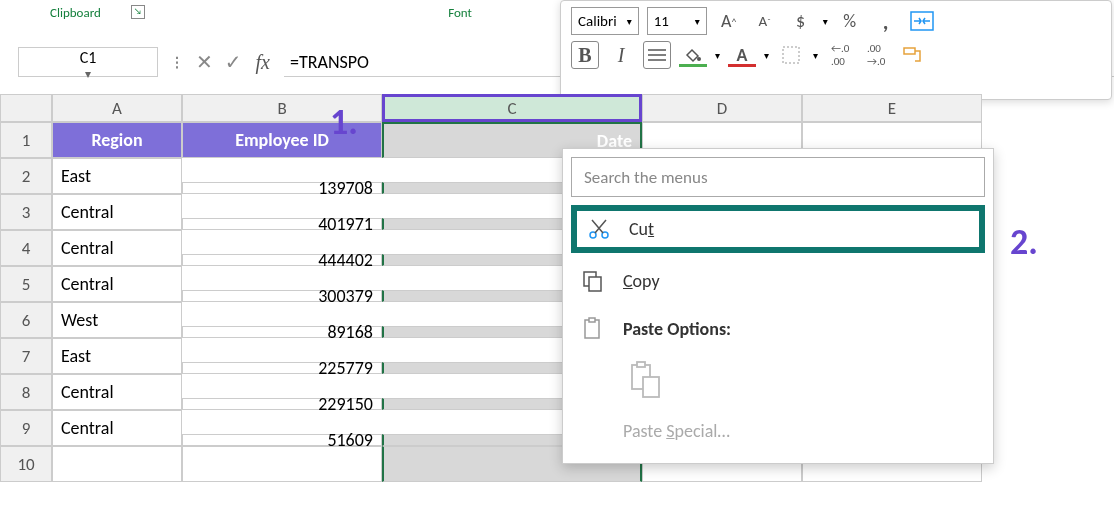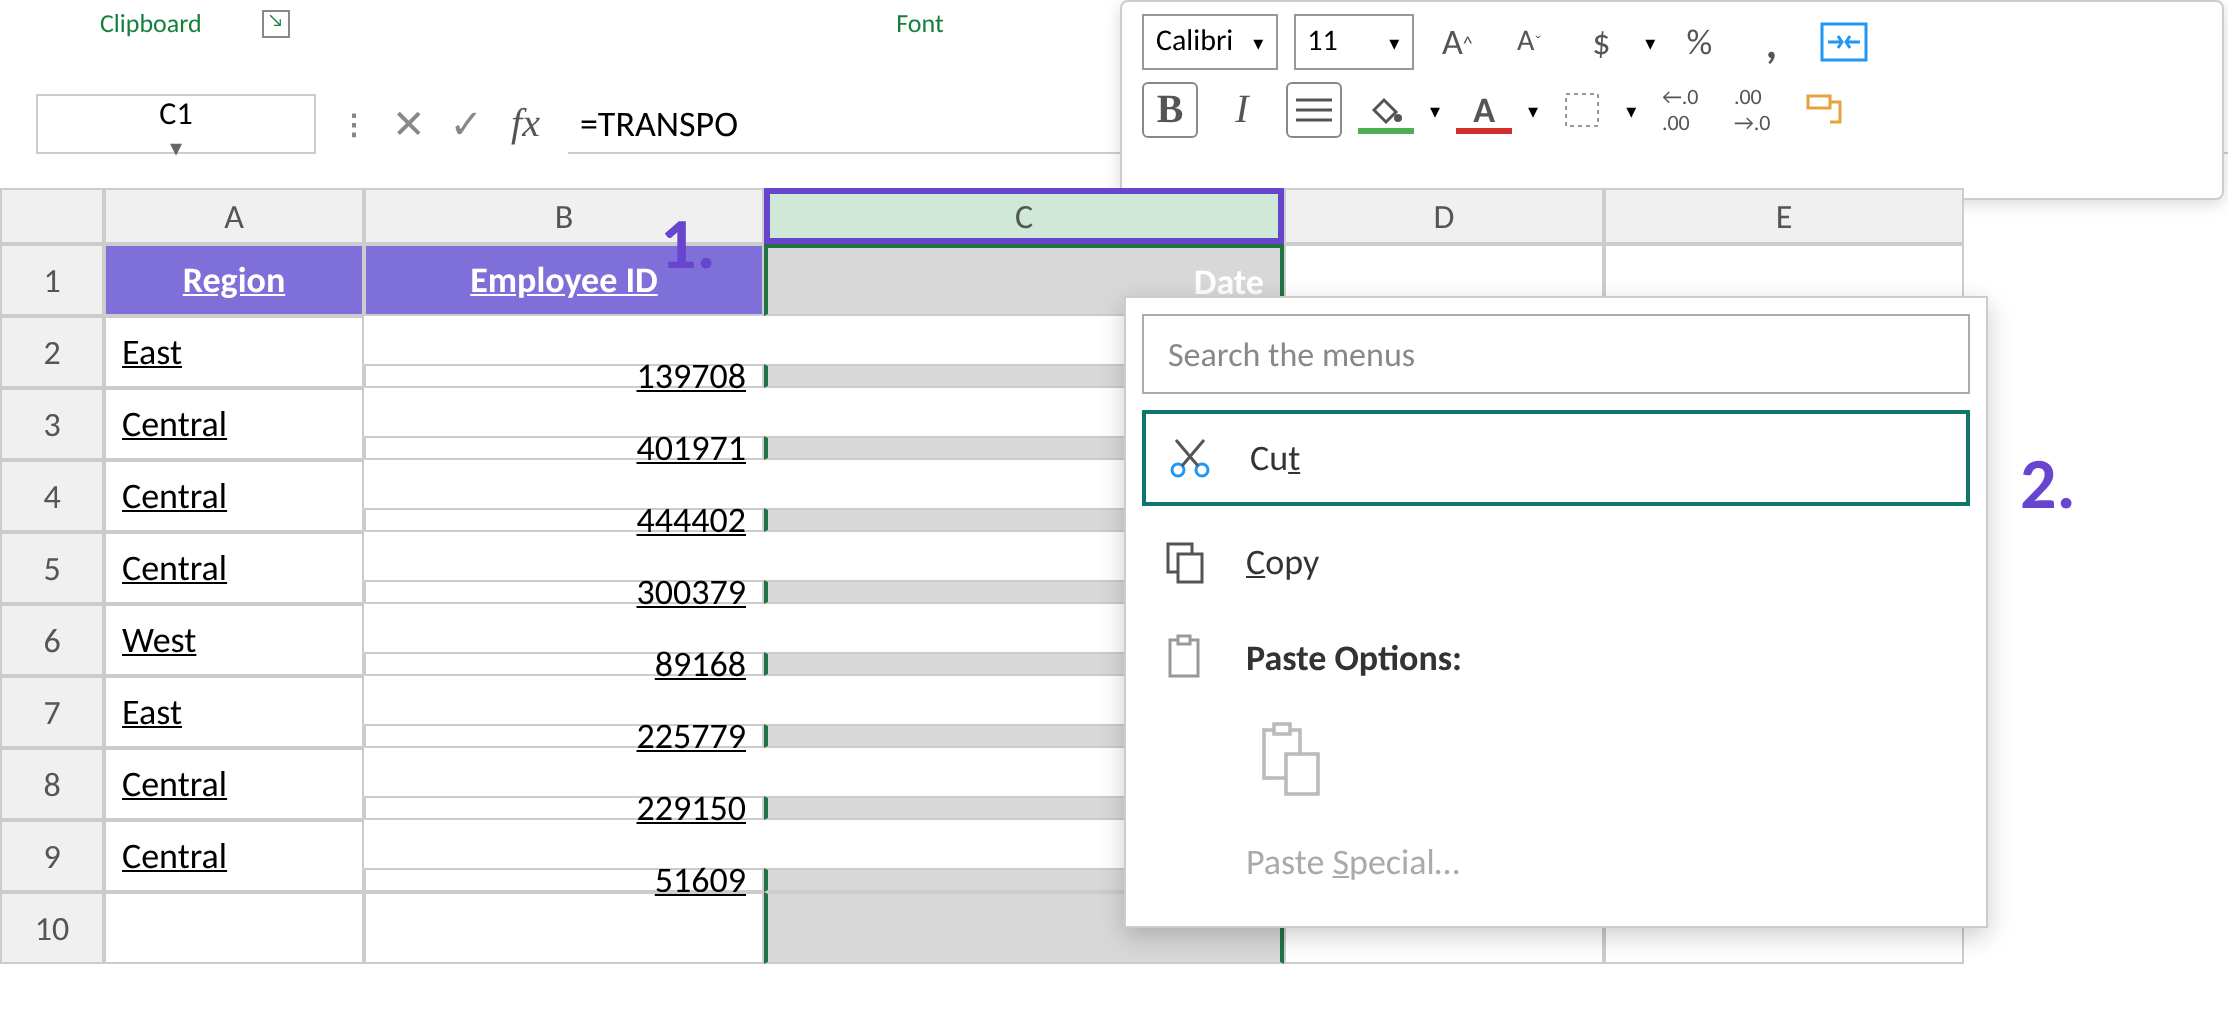--- a/index.html
+++ b/index.html
@@ -91,21 +91,20 @@
       justify-content: center;
       font-size: 17px;
       color: #555;
     }
     .cell {
       border: 1px solid #ccc;
       padding: 0 8px;
       display: flex;
       align-items: center;
       font-size: 18px;
-      text-decoration: underline;
     }
     .header-cell {
       background: #7e6fd9;
       color: #fff;
       font-weight: bold;
       justify-content: center;
     }
     .right-align { justify-content: flex-end; margin-top: 24px; }
     .col-C-cell { background: #d8d8d8; border-left: 2px solid #217346; border-right: 2px solid #217346; text-align: right; }
     .row-1 .col-C-cell { border-top: 2px solid #217346; }
@@ -199,21 +198,21 @@
     .menu-item {
       display: flex;
       align-items: center;
       height: 48px;
       padding: 0 10px;
       gap: 18px;
       font-size: 18px;
       color: #333;
     }
     .menu-item.highlighted {
-      border: 2px solid #0f766e;
+      border: 6px solid #0f766e;
       margin: 4px 0;
     }
     .menu-icon { width: 24px; height: 24px; display: flex; align-items: center; justify-content: center; }
     .menu-item .underline { text-decoration: underline; }
     .paste-options { font-weight: bold; }
     .paste-icon-row { padding-left: 56px; height: 54px; display: flex; align-items: center; }
     .paste-big-icon {
       width: 36px;
       height: 44px;
       display: flex;

